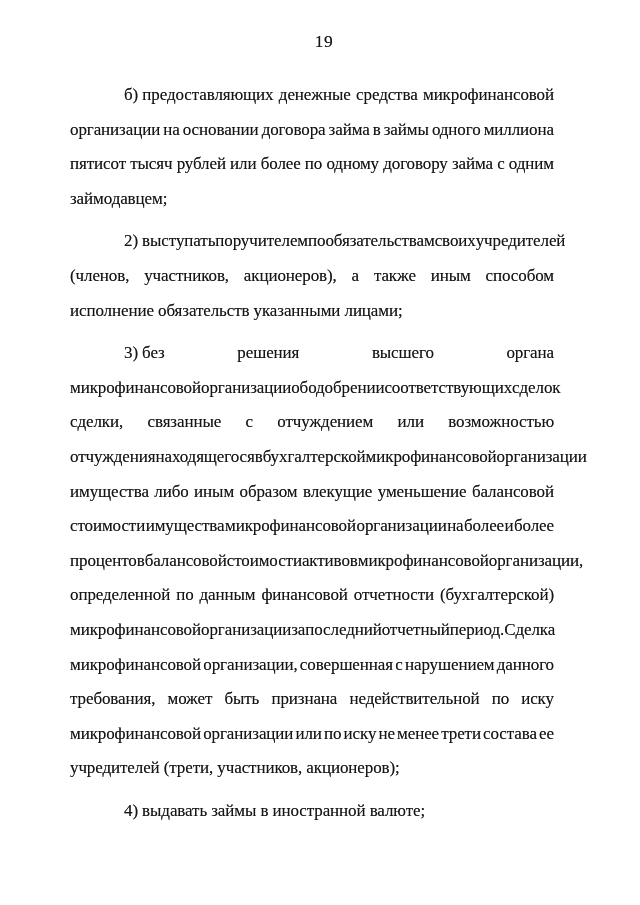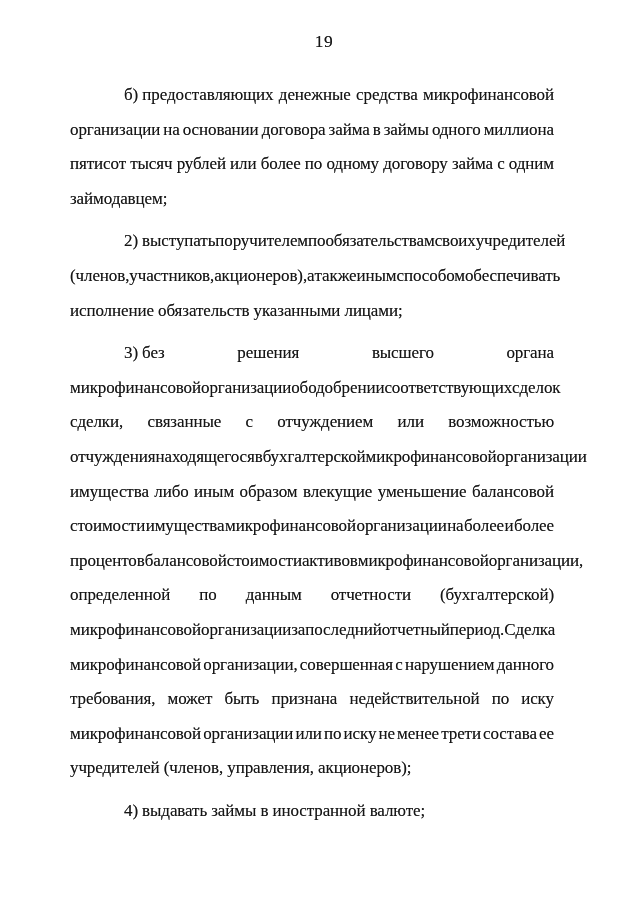--- a/index.html
+++ b/index.html
@@ -101,21 +101,20 @@
           <span class="w">учредителей</span>
         </div>
         <div class="line justify">
           <span class="w">(членов,</span>
           <span class="w">участников,</span>
           <span class="w">акционеров),</span>
           <span class="w">а</span>
           <span class="w">также</span>
           <span class="w">иным</span>
           <span class="w">способом</span>
-          <span class="w">обеспечивать</span>
         </div>
         <div class="line">исполнение обязательств указанными лицами;</div>
       </div>
       <div class="paragraph">
         <div class="line first justify">
           <span class="w">3) без</span>
           <span class="w">решения</span>
           <span class="w">высшего</span>
           <span class="w">органа</span>
         </div>
@@ -167,20 +166,21 @@
           <span class="w">балансовой</span>
           <span class="w">стоимости</span>
           <span class="w">активов</span>
           <span class="w">микрофинансовой</span>
           <span class="w">организации,</span>
         </div>
         <div class="line justify">
           <span class="w">определенной</span>
           <span class="w">по</span>
           <span class="w">данным</span>
+          <span class="w">финансовой</span>
           <span class="w">отчетности</span>
           <span class="w">(бухгалтерской)</span>
         </div>
         <div class="line justify">
           <span class="w">микрофинансовой</span>
           <span class="w">организации</span>
           <span class="w">за</span>
           <span class="w">последний</span>
           <span class="w">отчетный</span>
           <span class="w">период.</span>
@@ -208,19 +208,19 @@
           <span class="w">организации</span>
           <span class="w">или</span>
           <span class="w">по</span>
           <span class="w">иску</span>
           <span class="w">не</span>
           <span class="w">менее</span>
           <span class="w">трети</span>
           <span class="w">состава</span>
           <span class="w">ее</span>
         </div>
-        <div class="line">учредителей (членов, управления, акционеров);</div>
+        <div class="line">учредителей (трети, участников, акционеров);</div>
       </div>
       <div class="paragraph">
         <div class="line first">4) выдавать займы в иностранной валюте;</div>
       </div>
     </div>
 </div>
 
 </body></html>

